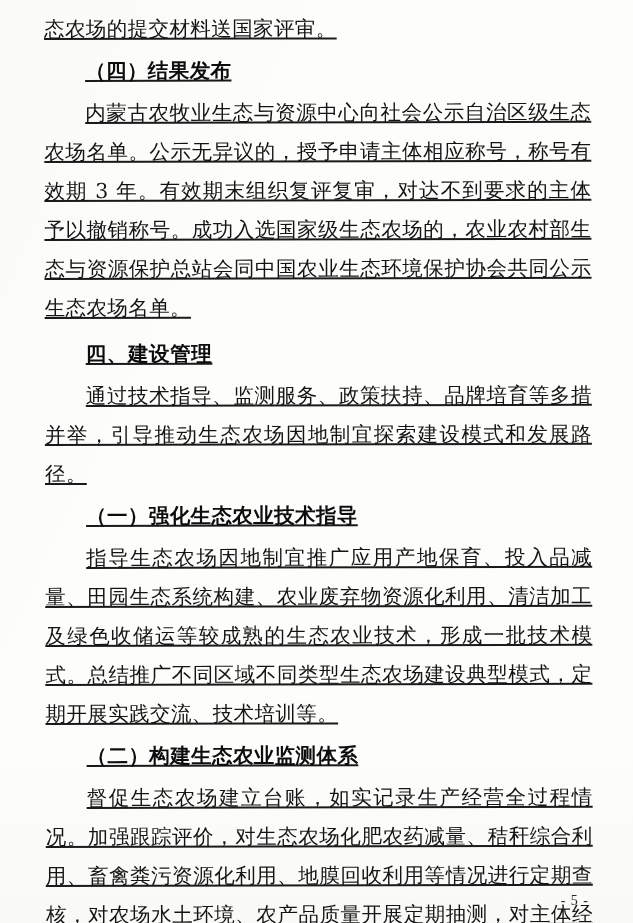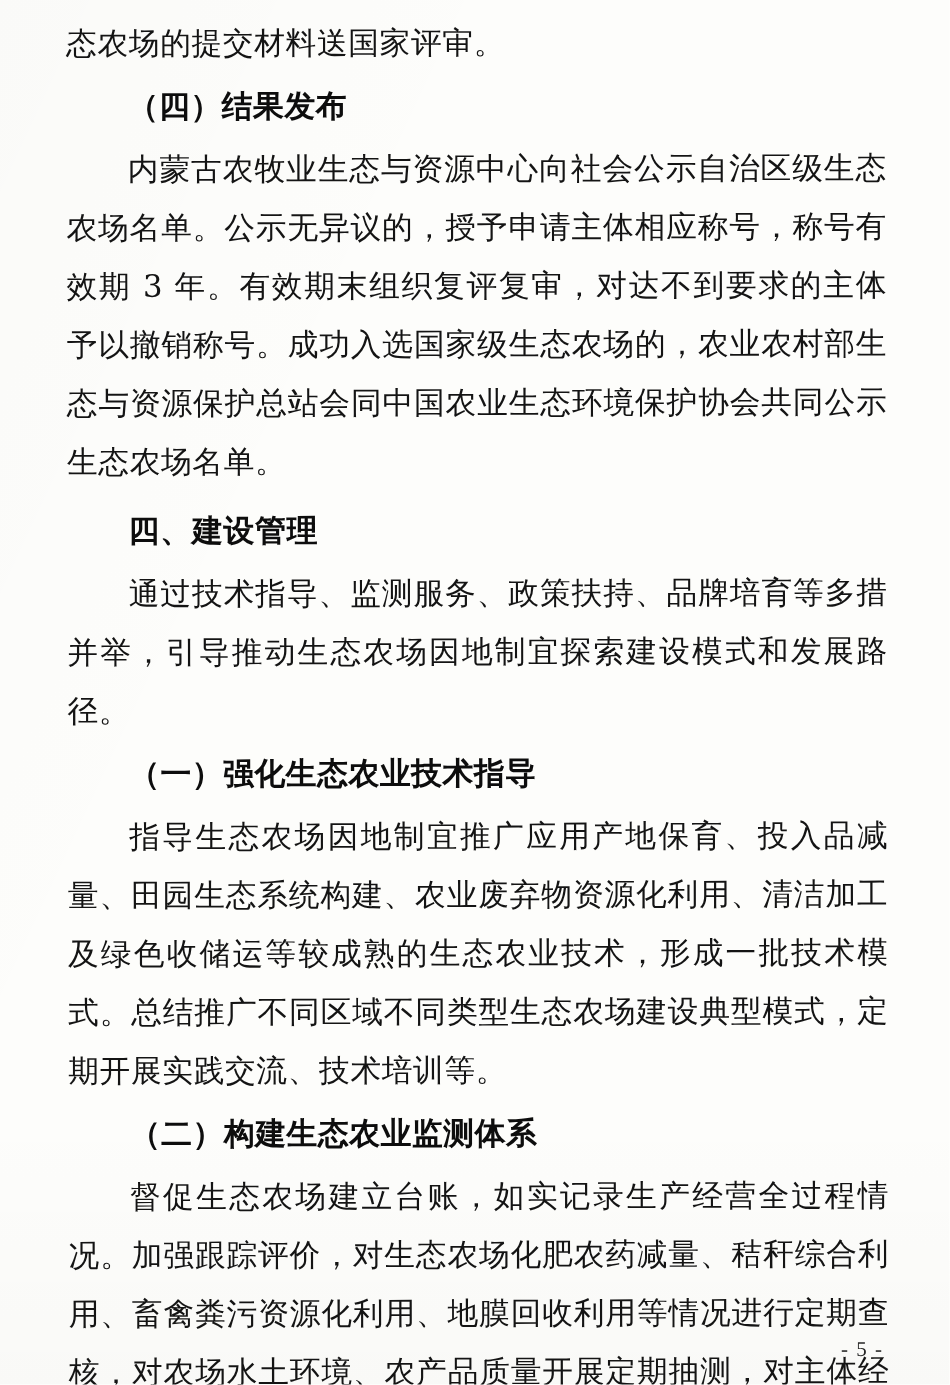--- a/index.html
+++ b/index.html
@@ -14,20 +14,21 @@
     color: #1a1a1a;
     overflow: hidden;
   }
   #page {
     position: relative;
     width: 633px;
     height: 923px;
     background: #fdfdfb;
     box-sizing: border-box;
     padding: 10px 42px 0 44px;
+    text-decoration: underline;
   }
   
   #page:before {
     content: "";
     position: absolute;
     left: 0; top: 0; right: 0; bottom: 0;
     background:
       linear-gradient(115deg, rgba(0,0,0,0.012) 0%, rgba(0,0,0,0) 35%),
       linear-gradient(0deg, rgba(0,0,0,0.015) 0%, rgba(0,0,0,0) 20%);
     pointer-events: none;

